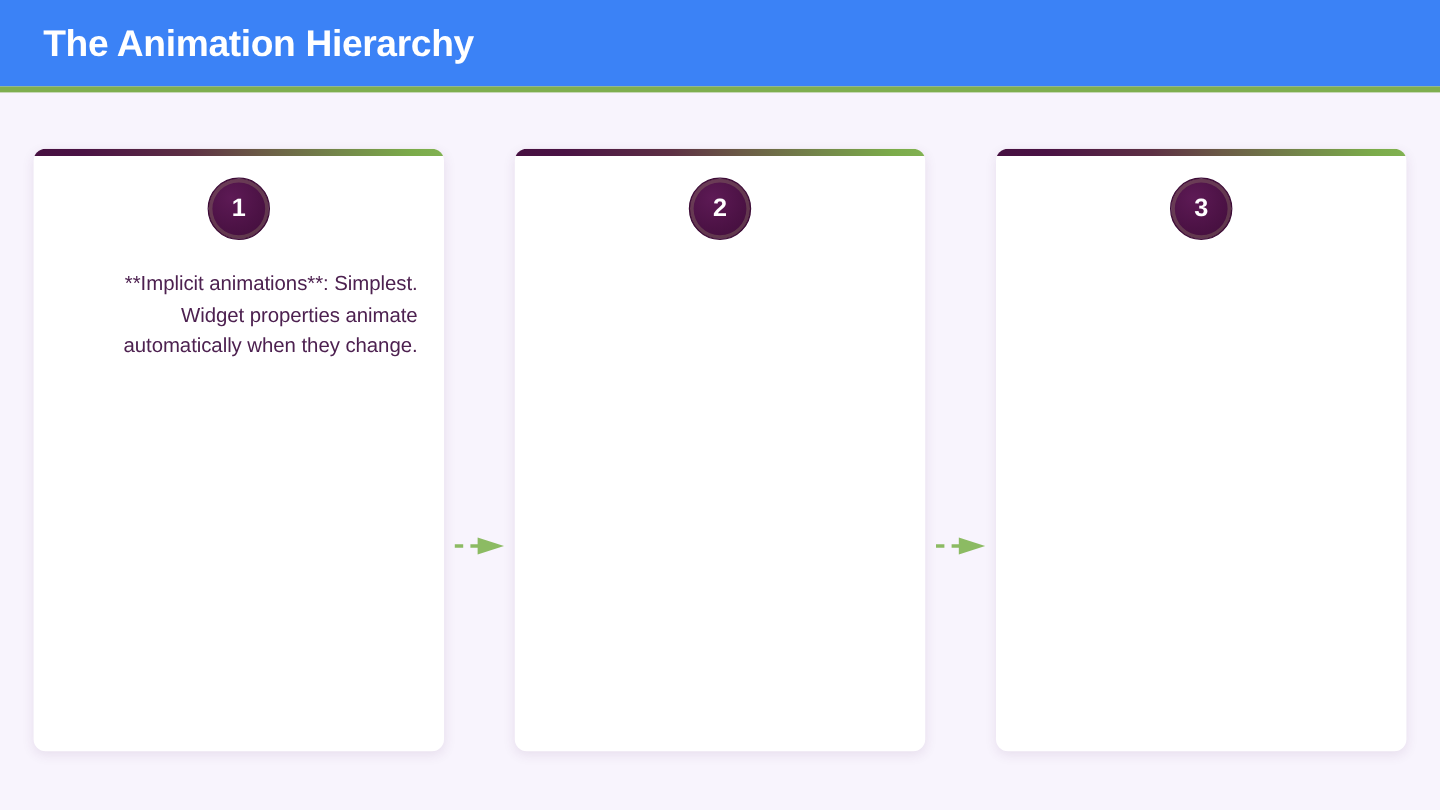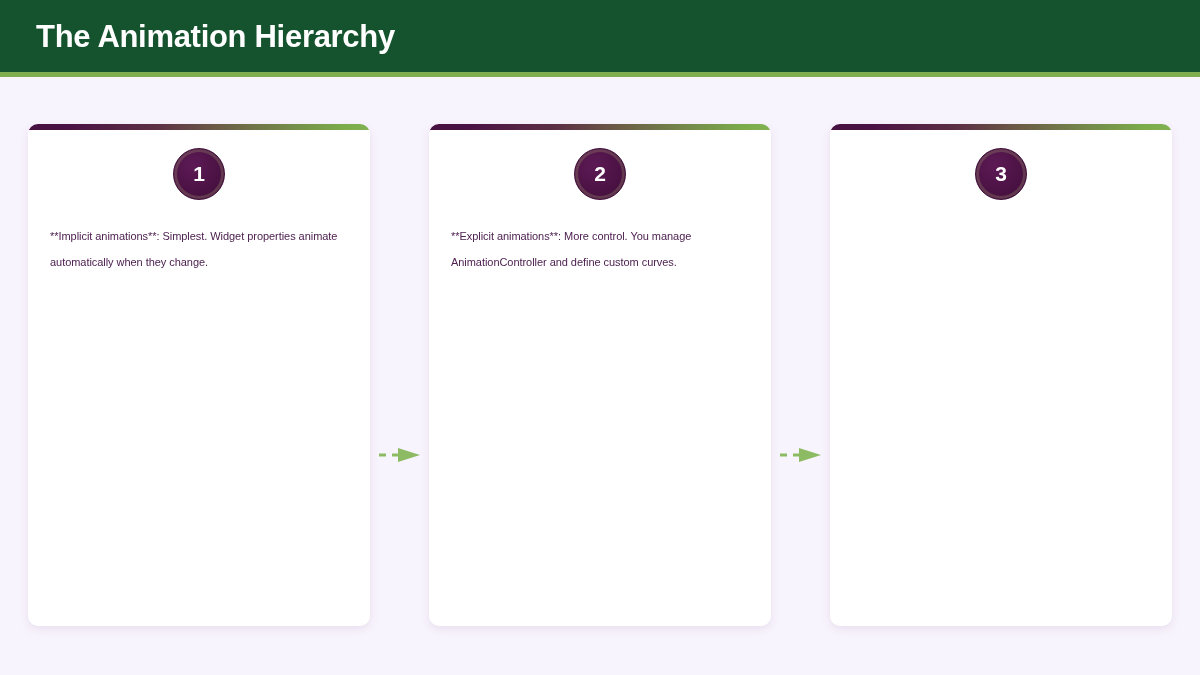--- a/index.html
+++ b/index.html
@@ -16,21 +16,21 @@
     position: relative;
   }
 
   
   #header-bar {
     position: absolute;
     left: 0;
     top: 0;
     width: 1200px;
     height: 72px;
-    background: #14532d;
+    background: #3b82f6;
     display: flex;
     align-items: center;
   }
 
   #slide-title {
     color: #ffffff;
     font-size: 31px;
     font-weight: bold;
     letter-spacing: -0.3px;
     margin-left: 36px;
@@ -116,23 +116,23 @@
     font-size: 21px;
     font-weight: bold;
     line-height: 1;
     position: relative;
     top: -1px;
   }
 
   .card-text {
     margin-top: 24px;
     width: 100%;
-    text-align: left;
+    text-align: right;
     color: #4d2150;
-    font-size: 11px;
+    font-size: 17px;
     line-height: 25.5px;
     letter-spacing: -0.05px;
   }
 
   
   .connector {
     position: absolute;
     top: 370px;
     width: 46px;
     height: 16px;
@@ -169,21 +169,20 @@
       <polygon points="20,1 42,8 20,15" fill="#8cbb63"></polygon>
     </svg>
   </div>
 
   <div class="step-card" id="card-2">
     <div class="card-top-accent"></div>
     <div class="card-inner">
       <div class="step-badge">
         <span class="step-badge-number">2</span>
       </div>
-      <div class="card-text">**Explicit animations**: More control. You manage AnimationController and define custom curves.</div>
     </div>
   </div>
 
   <div class="connector" id="connector-2">
     <svg width="46" height="16" viewBox="0 0 46 16">
       <line x1="1" y1="8" x2="22" y2="8" stroke="#8cbb63" stroke-width="3" stroke-dasharray="7 6"></line>
       <polygon points="20,1 42,8 20,15" fill="#8cbb63"></polygon>
     </svg>
   </div>
 

